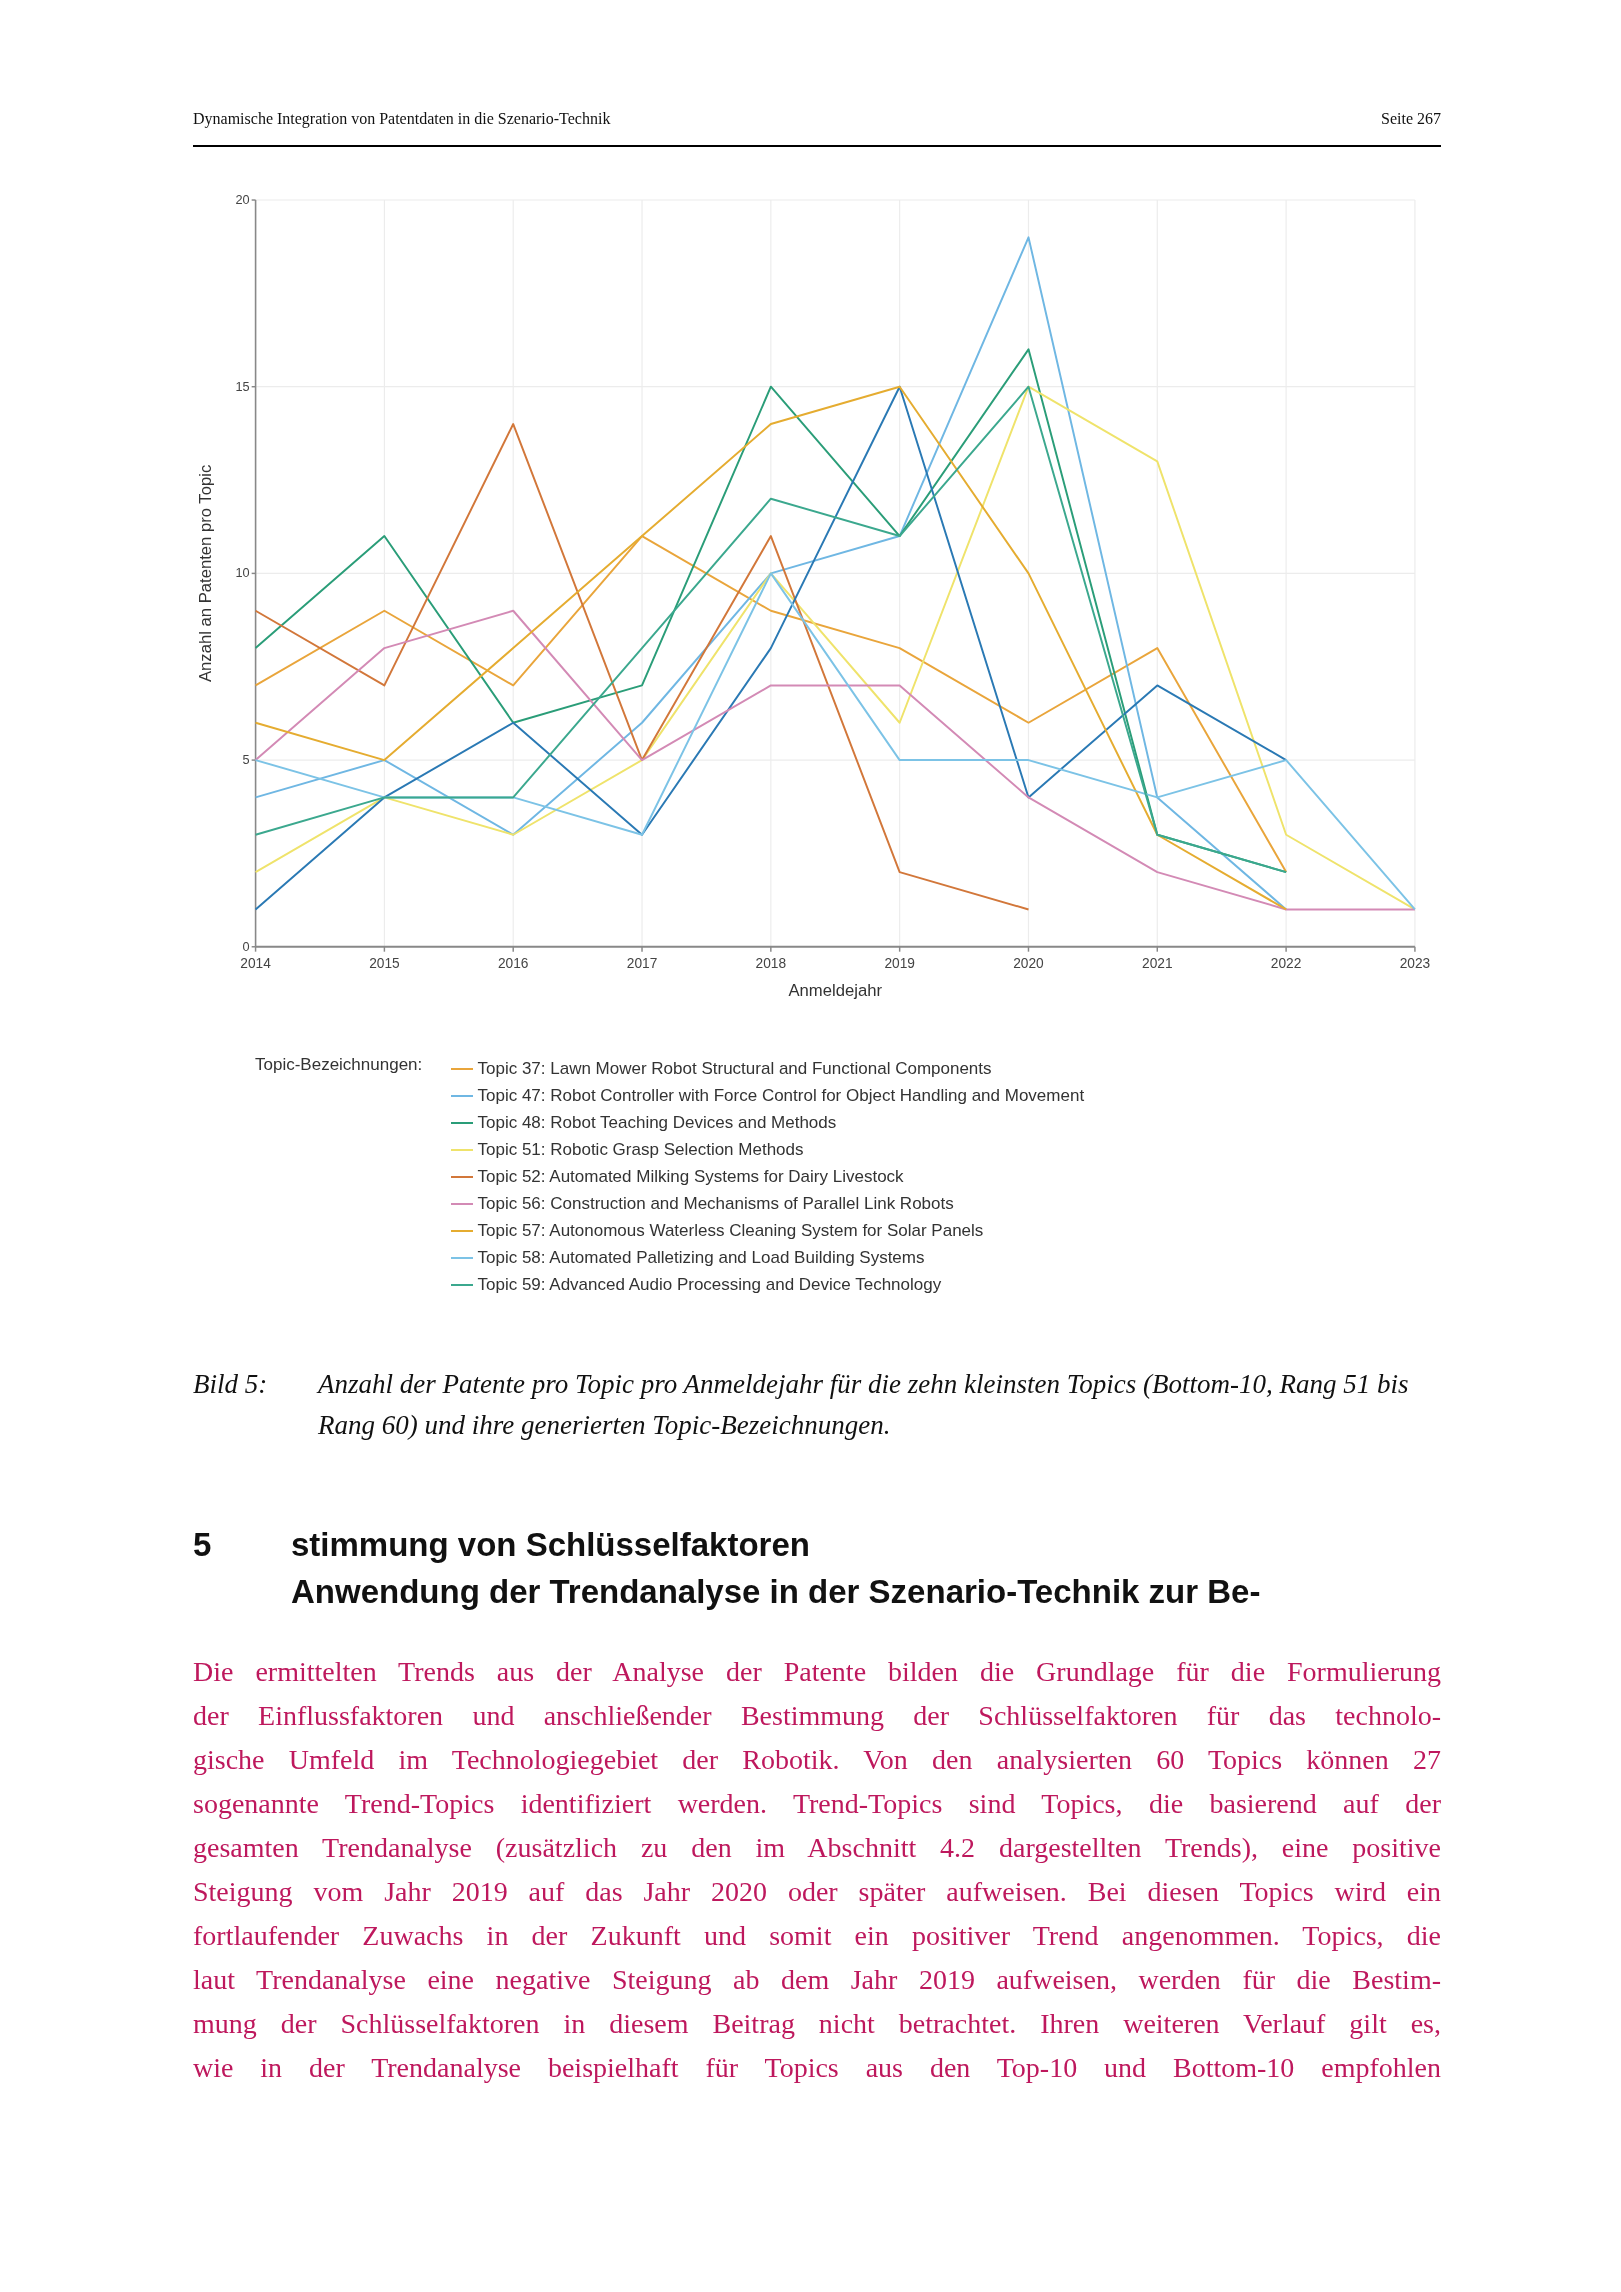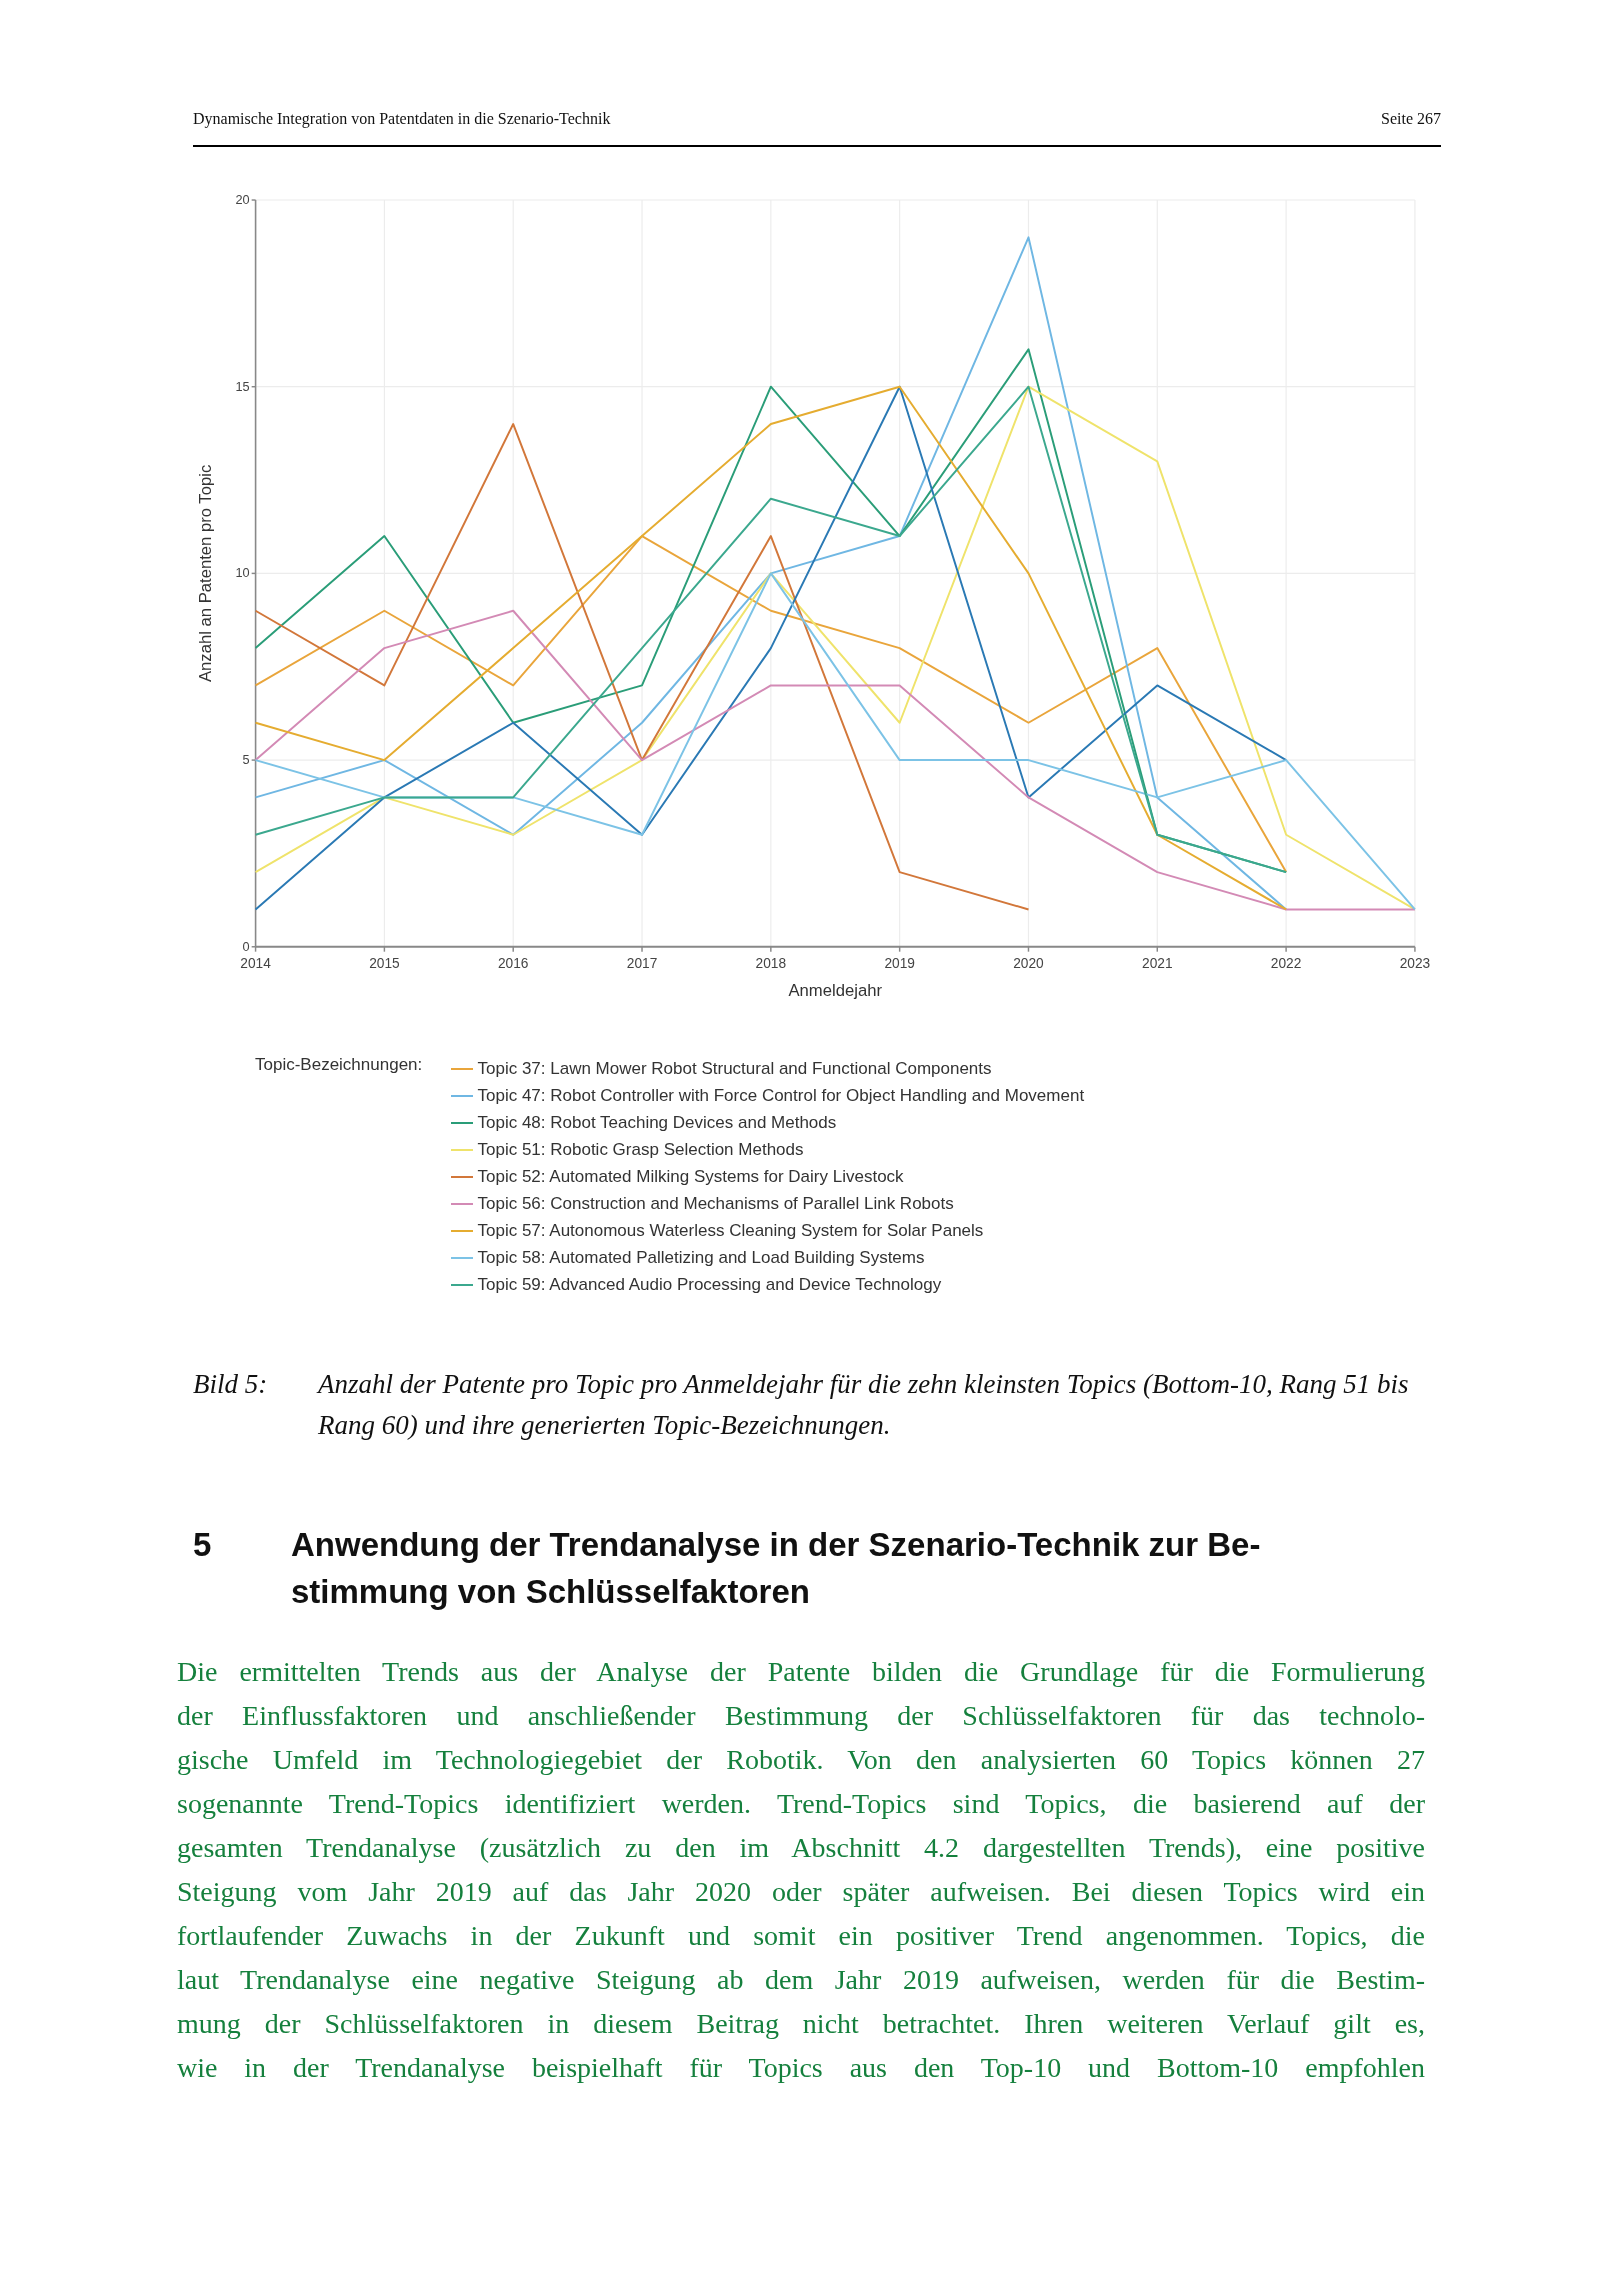--- a/index.html
+++ b/index.html
@@ -18,22 +18,22 @@
   .legend-item { height: 27px; display: flex; align-items: center; white-space: nowrap; }
   .legend-swatch { display: inline-block; width: 21.6px; height: 2px; margin-right: 4.9px; }
   .caption { position: absolute; left: 193px; top: 1364px; width: 1248px; font-family: "Liberation Serif", serif;
     font-style: italic; font-size: 27px; line-height: 41px; color: #111; }
   .caption .cap-label { position: absolute; left: 0; top: 0; }
   .caption .cap-text { position: absolute; left: 125px; top: 0; width: 1122px; }
   .section-heading { position: absolute; left: 193px; top: 1521px; width: 1248px; font-family: "Liberation Sans", sans-serif;
     font-weight: bold; font-size: 33px; line-height: 47px; color: #111; }
   .section-heading .sec-num { position: absolute; left: 0; top: 0; }
   .section-heading .sec-title { position: absolute; left: 98px; top: 0; width: 1152px; }
-  .body-text { position: absolute; left: 177px; top: 1650px; width: 1248px; font-family: "Liberation Serif", serif;
-    font-size: 28px; line-height: 44px; color: #15803d; text-align: justify; }
+  .body-text { position: absolute; left: 193px; top: 1650px; width: 1248px; font-family: "Liberation Serif", serif;
+    font-size: 28px; line-height: 44px; color: #be185d; text-align: justify; }
   .body-text .line { display: block; text-align: justify; text-align-last: justify; height: 44px; white-space: nowrap; }
 </style>
 </head>
 <body>
 
 <div class="page">
 
   <div class="running-head">
     <span class="rh-title">Dynamische Integration von Patentdaten in die Szenario-Technik</span>
     <span class="rh-page">Seite 267</span>
@@ -154,22 +154,22 @@
   </div>
 
   <div class="caption">
     <span class="cap-label">Bild 5:</span>
     <span class="cap-text">Anzahl der Patente pro Topic pro Anmeldejahr für die zehn kleinsten Topics (Bottom-10, Rang 51 bis Rang 60) und ihre generierten Topic-Bezeichnungen.</span>
   </div>
 
   <div class="section-heading">
     <span class="sec-num">5</span>
     <span class="sec-title">
+      <span style="display:block">stimmung von Schlüsselfaktoren</span>
       <span style="display:block">Anwendung der Trendanalyse in der Szenario-Technik zur Be-</span>
-      <span style="display:block">stimmung von Schlüsselfaktoren</span>
     </span>
   </div>
 
   <div class="body-text" id="body-text">
       <span class="line" style="white-space: normal;">Die ermittelten Trends aus der Analyse der Patente bilden die Grundlage für die Formulierung</span>
       <span class="line" style="white-space: normal;">der Einflussfaktoren und anschließender Bestimmung der Schlüsselfaktoren für das technolo-</span>
       <span class="line" style="white-space: normal;">gische Umfeld im Technologiegebiet der Robotik. Von den analysierten 60 Topics können 27</span>
       <span class="line" style="white-space: normal;">sogenannte Trend-Topics identifiziert werden. Trend-Topics sind Topics, die basierend auf der</span>
       <span class="line" style="white-space: normal;">gesamten Trendanalyse (zusätzlich zu den im Abschnitt 4.2 dargestellten Trends), eine positive</span>
       <span class="line" style="white-space: normal;">Steigung vom Jahr 2019 auf das Jahr 2020 oder später aufweisen. Bei diesen Topics wird ein</span>

